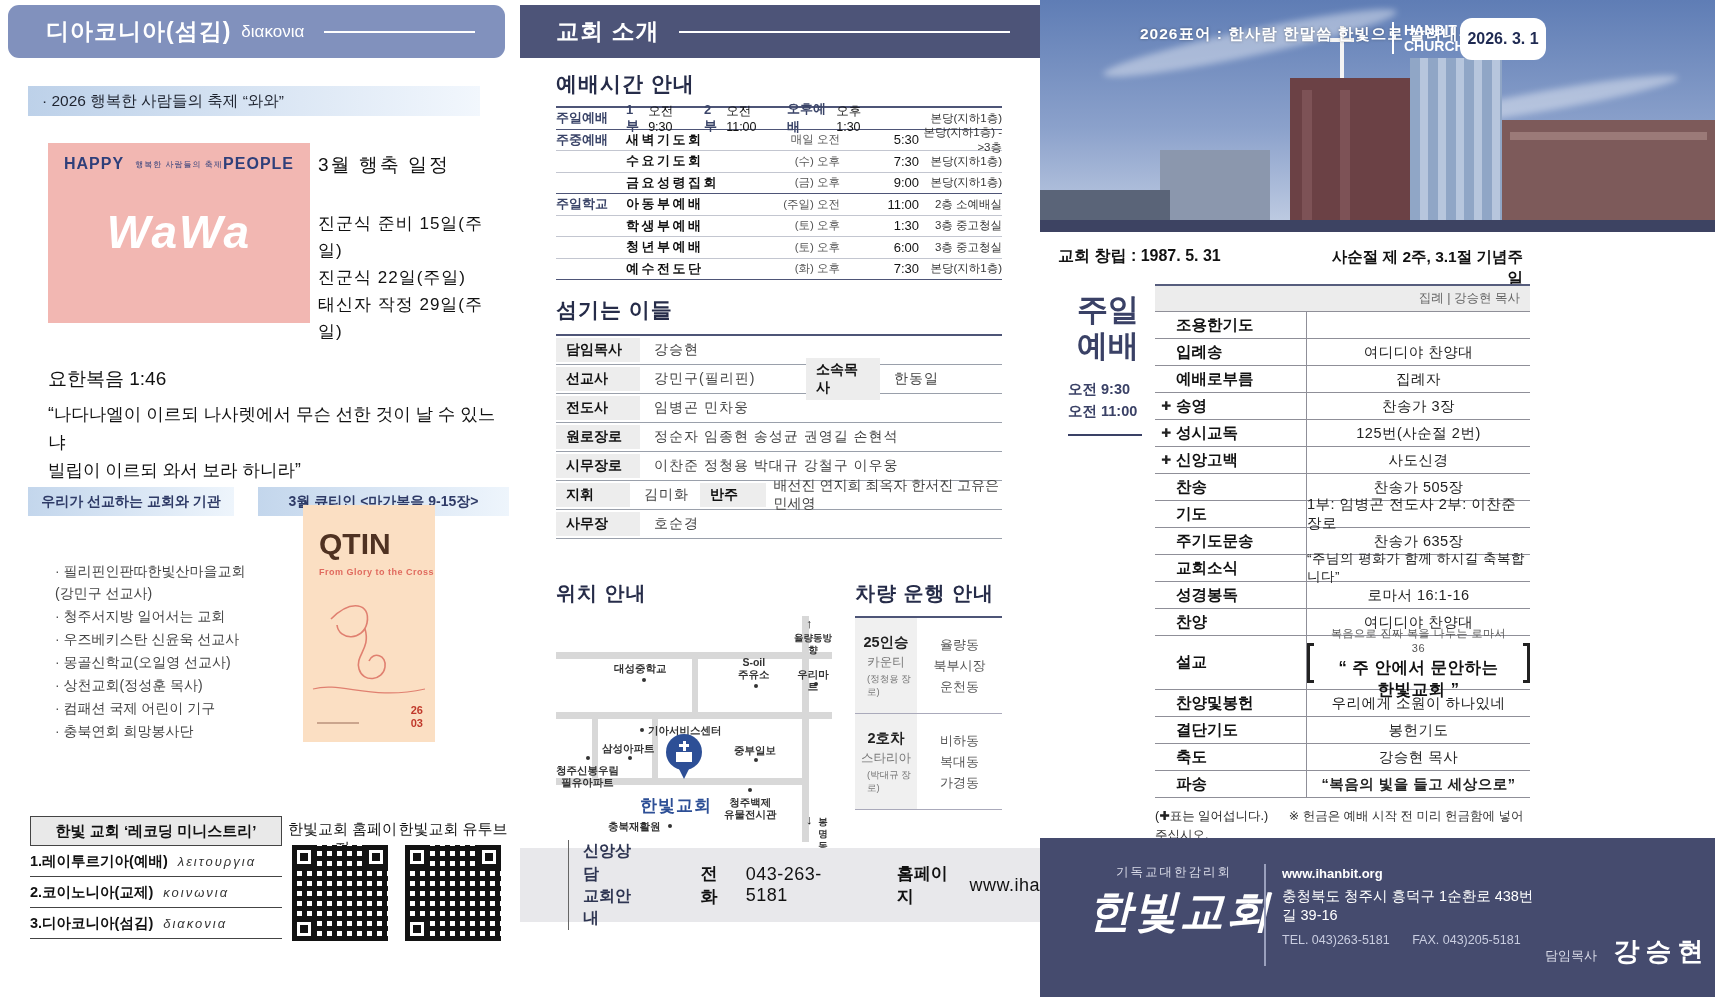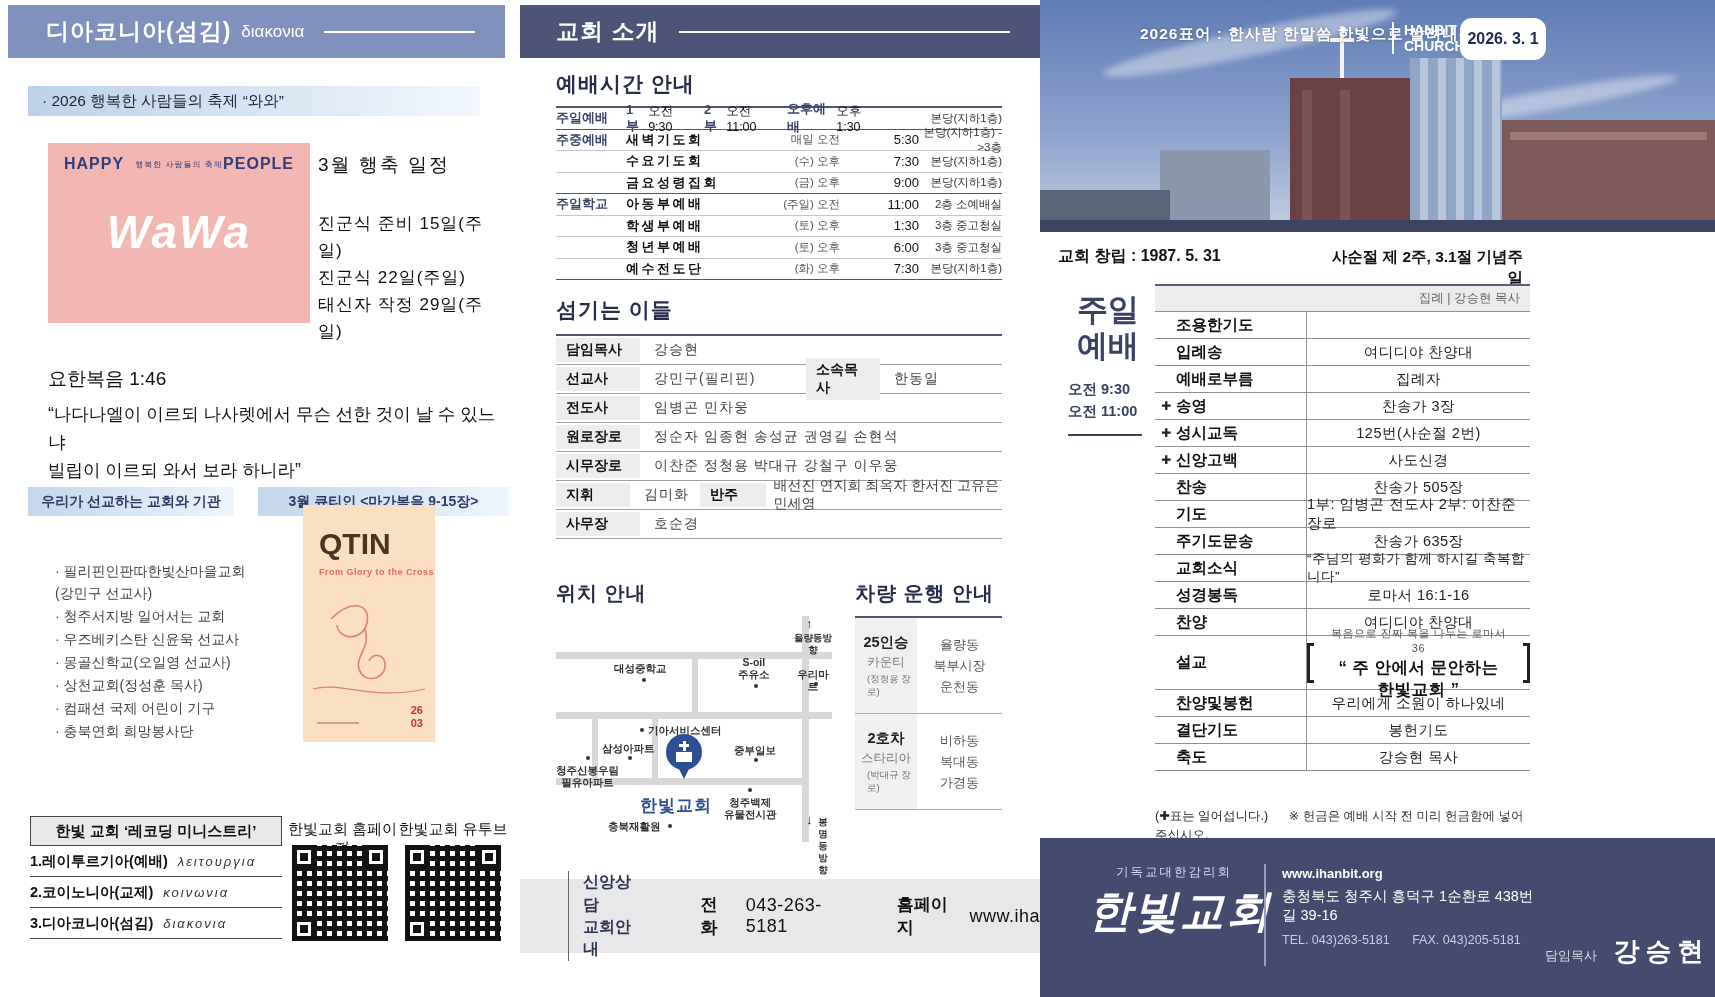--- a/index.html
+++ b/index.html
@@ -3,21 +3,21 @@
 <meta charset="utf-8">
 <style>
   html,body{margin:0;padding:0;background:#9a9a9a;}
   .page{position:relative;width:1715px;height:997px;background:#ffffff;overflow:hidden;
         font-family:"Liberation Sans","DejaVu Sans",sans-serif;color:#111;}
   .abs{position:absolute;}
   .pre{white-space:pre-line;}
   .b{font-weight:bold;}
 
   
-  .bar-left{background:#8191bd;color:#fff;display:flex;align-items:center;padding-left:38px;box-sizing:border-box;}
+  .bar-left{background:#8191bd;color:#fff;display:flex;align-items:center;padding-left:38px;box-sizing:border-box;border-radius:11px;}
   .bar-mid{background:#4d5478;color:#fff;display:flex;align-items:center;padding-left:36px;box-sizing:border-box;}
   .bar-title{font-size:23px;font-weight:bold;letter-spacing:1px;}
   .bar-greek{font-size:17px;margin-left:10px;}
   .bar-line{flex:1;height:2px;background:#fff;margin:0 30px 0 20px;}
 
   
   .banner{background:linear-gradient(to right,#bdd1e9,#f2f7fd);display:flex;align-items:center;
           padding-left:14px;font-size:15.5px;color:#1f2430;box-sizing:border-box;}
   .poster{background:#f2b7b2;}
   .poster-word{font-size:16px;font-weight:bold;color:#2f3f7a;letter-spacing:1px;}
@@ -400,21 +400,21 @@
         <span class="sh-bus">2호차</span>
         <span class="sh-model">스타리아</span>
         <span class="sh-driver">(박대규 장로)</span>
       </div>
       <div class="sh-areas pre">비하동
 복대동
 가경동</div>
     </div>
   </div>
 
-  <div class="abs contact" style="left:520px;top:879px;width:584px;height:74px;">
+  <div class="abs contact" style="left:520px;top:848px;width:584px;height:74px;">
     <span class="ct-label pre">신앙상담
 교회안내</span>
     <span class="ct-k" style="margin-left:66px;">전화</span>
     <span class="ct-v" style="margin-left:18px;">043-263-5181</span>
     <span class="ct-k" style="margin-left:56px;">홈페이지</span>
     <span class="ct-v" style="margin-left:18px;">www.ihanbit.org</span>
   </div>
 
   <div class="abs photo" style="left:1040px;top:0;width:675px;height:232px;">
     <div class="cloud" style="left:60px;top:30px;width:300px;height:26px;transform:rotate(-12deg);"></div>
@@ -567,20 +567,27 @@
         </span>
       <span class="ord-val">봉헌기도</span>
     </div>
     <div class="ord-row">
       <span class="ord-label">
           <span class="om"></span>
           <span class="ol">축도</span>
         </span>
       <span class="ord-val">강승현 목사</span>
     </div>
+    <div class="ord-row">
+      <span class="ord-label">
+          <span class="om"></span>
+          <span class="ol">파송</span>
+        </span>
+      <span class="ord-val b">“복음의 빛을 들고 세상으로”</span>
+    </div>
   </div>
 
   <div class="abs" style="left:1155px;top:806px;width:375px;">
     <span class="ord-note">(✚표는 일어섭니다.)</span>
     <span class="ord-note2">※ 헌금은 예배 시작 전 미리 헌금함에 넣어주십시오.</span>
   </div>
 
   <div class="abs footer" style="left:1040px;top:838px;width:675px;height:190px;">
     <span class="abs ft-denom" style="left:76px;top:26px;">기독교대한감리회</span>
     <span class="abs ft-name" style="left:48px;top:44px;">한빛교회</span>

